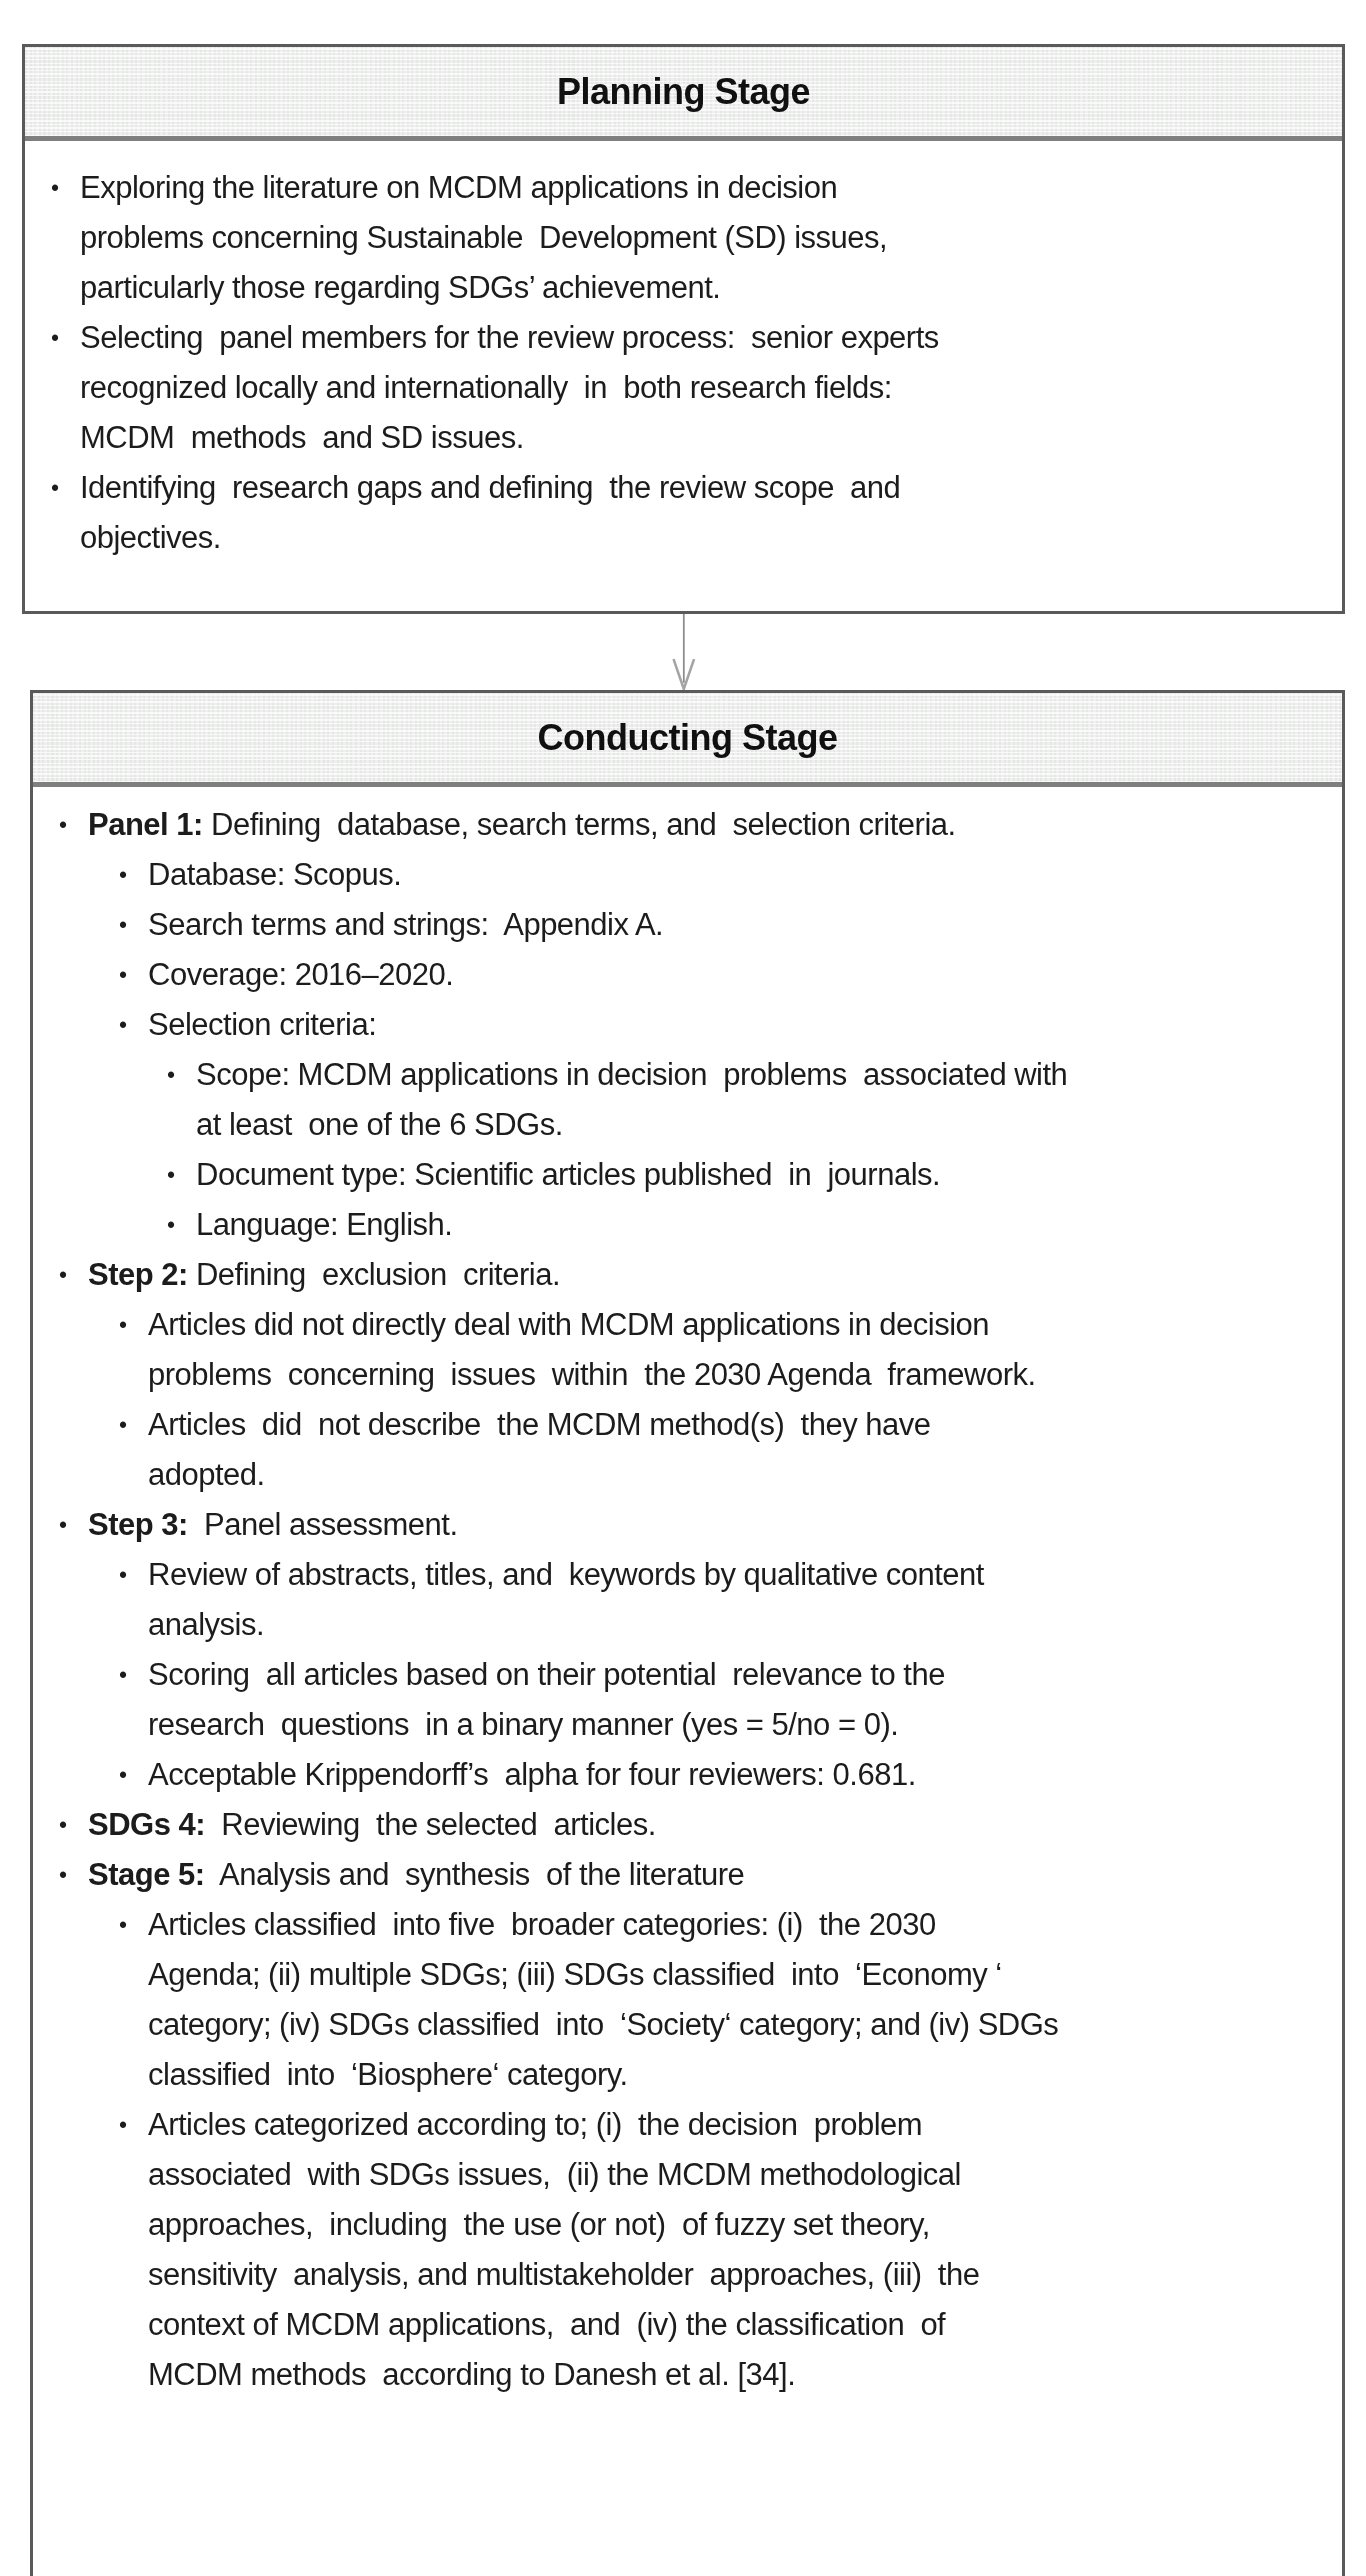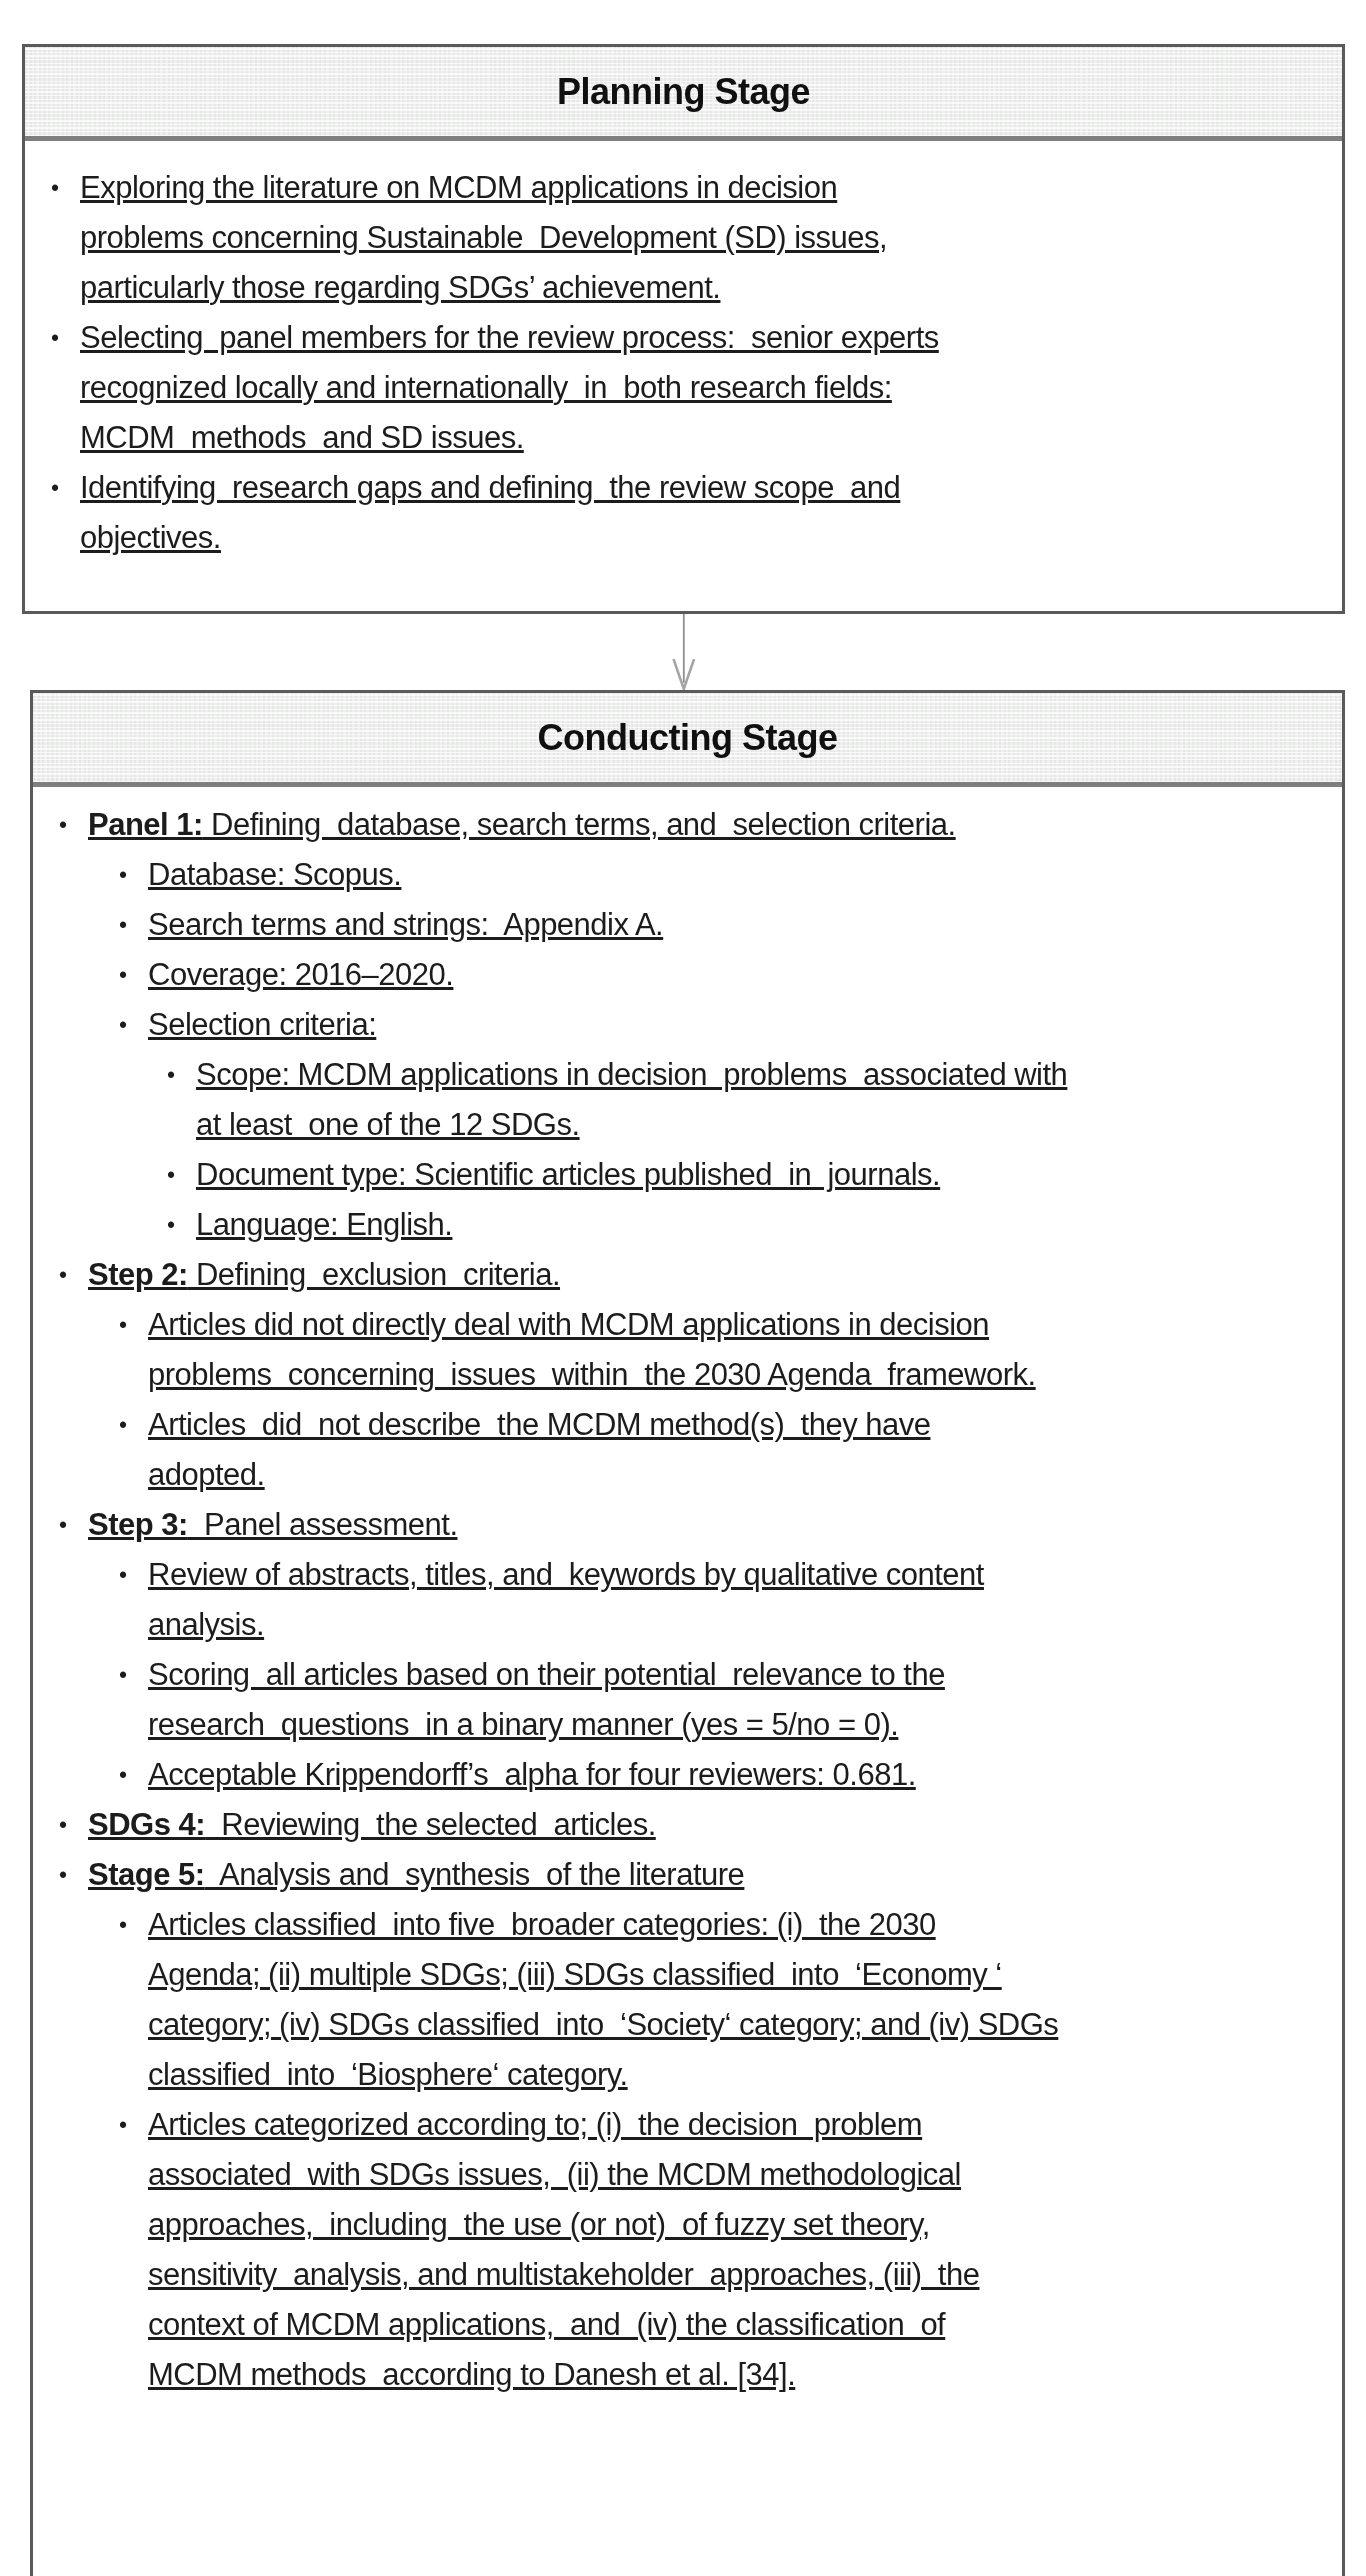--- a/index.html
+++ b/index.html
@@ -60,21 +60,20 @@
   .lvl1 { padding-left: 26px;  }
   .lvl2 { padding-left: 86px; }
   .lvl3 { padding-left: 134px; }
   .item .txt {
     flex: 1 1 auto;
     white-space: pre-wrap;
     font-size: 31px;
     line-height: 50px;
     letter-spacing: -0.5px;
     padding-right: 18.5px;
-    text-decoration: underline;
   }
   .item .txt b { font-weight: bold; }
   .arrow-gap {
     display: flex;
     align-items: stretch;
     justify-content: center;
   }
   #arrow-gap-1 { height: 76px; }
   #arrow-gap-2 { height: 71px; }
   .arrow-gap svg { display: block; height: 100%; }
@@ -140,21 +139,21 @@
             <span class="bullet">•</span>
             <span class="txt">Coverage: 2016–2020.</span>
           </li>
           <li class="item lvl2">
             <span class="bullet">•</span>
             <span class="txt">Selection criteria:</span>
           </li>
           <li class="item lvl3">
             <span class="bullet">•</span>
             <span class="txt">Scope: MCDM applications in decision  problems  associated with
-at least  one of the 12 SDGs.</span>
+at least  one of the 6 SDGs.</span>
           </li>
           <li class="item lvl3">
             <span class="bullet">•</span>
             <span class="txt">Document type: Scientific articles published  in  journals.</span>
           </li>
           <li class="item lvl3">
             <span class="bullet">•</span>
             <span class="txt">Language: English.</span>
           </li>
           <li class="item lvl1">

